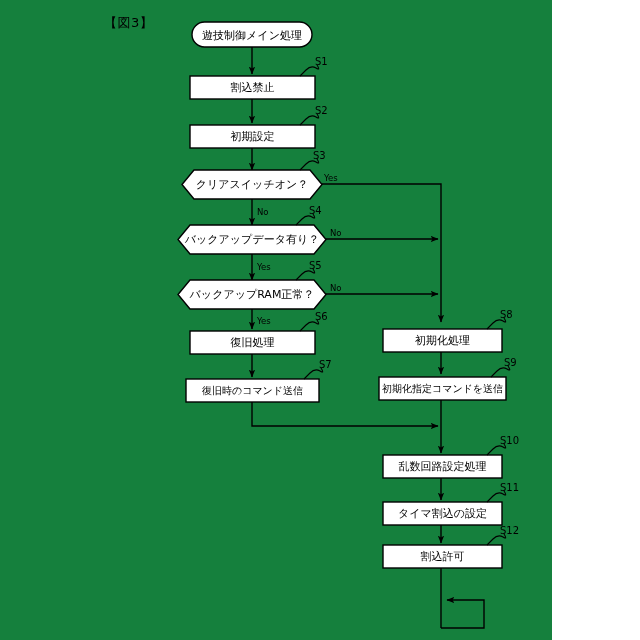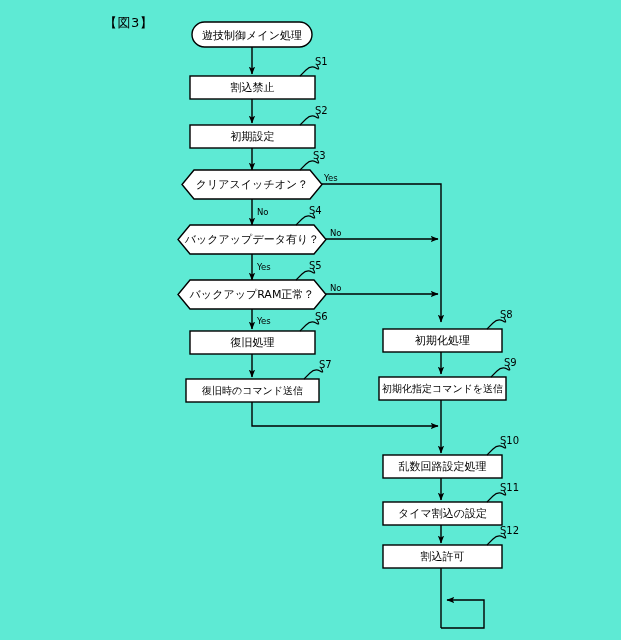--- a/index.html
+++ b/index.html
@@ -3,23 +3,23 @@
 <meta charset="utf-8">
 <title>Flowchart</title>
 <style>
   html, body {
     margin: 0;
     padding: 0;
     background: #ffffff;
   }
   #page {
     position: relative;
-    width: 621px;
+    width: 552px;
     height: 640px;
-    background: #5eead4;
+    background: #15803d;
     overflow: hidden;
     font-family: "DejaVu Sans", "Liberation Sans", sans-serif;
     text-decoration: underline;
   }
   #fig-label {
     position: absolute;
     left: 104px;
     top: 14px;
     font-size: 13px;
     color: #000;

